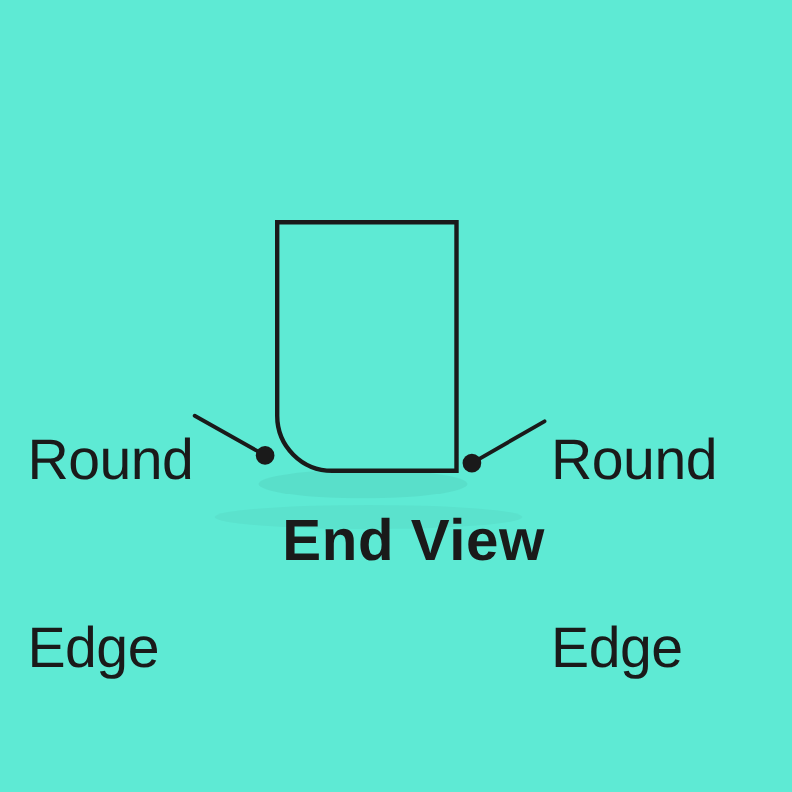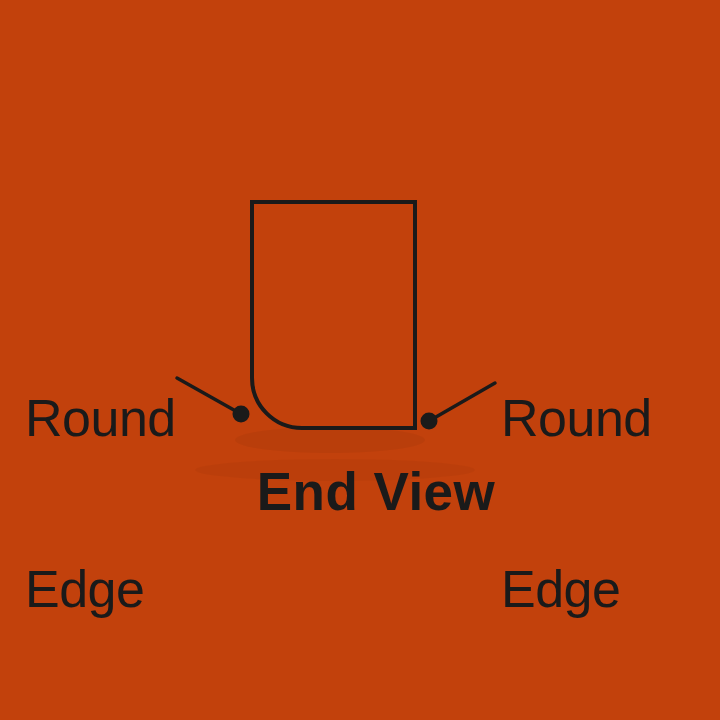--- a/index.html
+++ b/index.html
@@ -8,21 +8,21 @@
     padding: 0;
     background: #ffffff;
   }
   body {
     font-family: "Liberation Sans", sans-serif;
   }
   #stage {
     position: relative;
     width: 720px;
     height: 720px;
-    background: #c2410c;
+    background: #5eead4;
     overflow: hidden;
   }
   #diagram-svg {
     position: absolute;
     left: 0;
     top: 0;
     width: 720px;
     height: 720px;
     display: block;
   }

